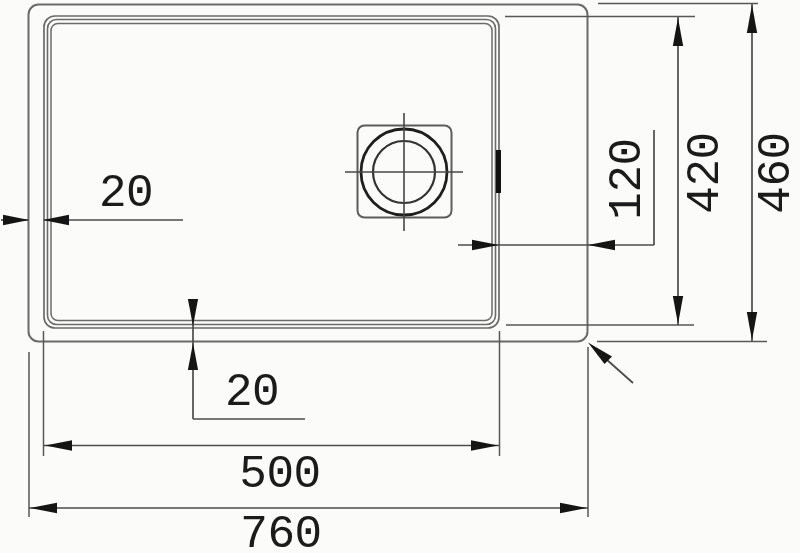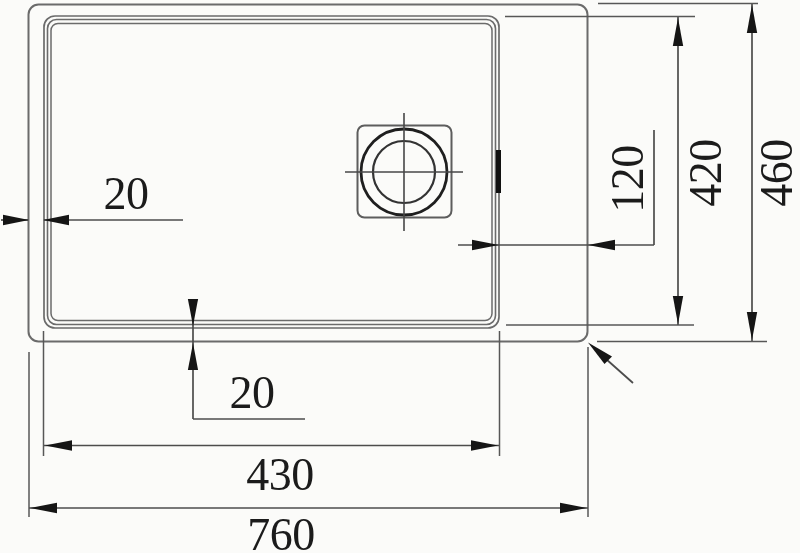--- a/index.html
+++ b/index.html
@@ -1,21 +1,21 @@
 <!DOCTYPE html>
 <html><head>
 <meta charset="utf-8">
 <style>
   html,body{margin:0;padding:0;}
   .stage{
     position:relative;
     width:800px;height:553px;
     background:#fbfbf9;
     overflow:hidden;
-    font-family:Liberation Serif, serif;
+    font-family:Liberation Mono, monospace;
   }
   .stage svg{position:absolute;left:0;top:0;}
   .lbl{
     position:absolute;
     font-size:46px;
     letter-spacing:-0.5px;
     color:#1b1b1b;
     white-space:nowrap;
     transform:translate(-50%,-50%);
     line-height:1;
@@ -112,18 +112,18 @@
   <div class="lbl" style="left:126px;top:194px">20</div>
 
   <div class="lbl rot" style="left:628px;top:179px">120</div>
 
   <div class="lbl rot" style="left:706px;top:173px">420</div>
 
   <div class="lbl rot" style="left:777px;top:173px">460</div>
 
   <div class="lbl" style="left:252px;top:393px">20</div>
 
-  <div class="lbl" style="left:280px;top:475px">430</div>
+  <div class="lbl" style="left:280px;top:475px">500</div>
 
   <div class="lbl" style="left:281px;top:535px">760</div>
 
 
 </div>
 
 </body></html>

